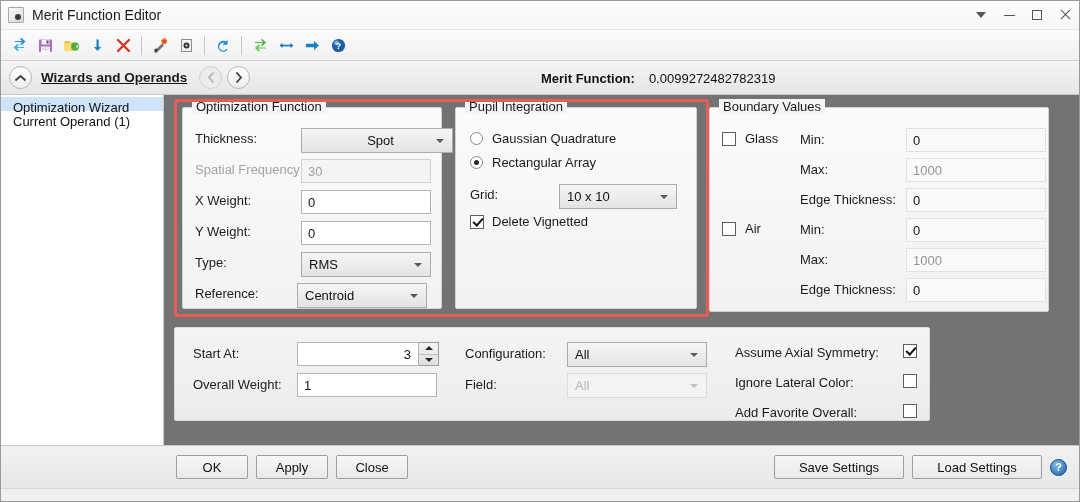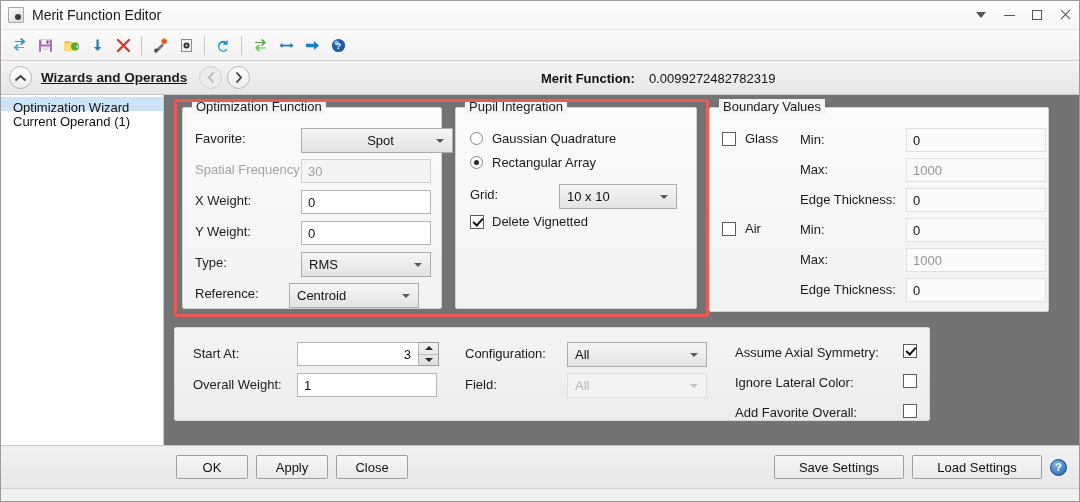--- a/index.html
+++ b/index.html
@@ -354,21 +354,21 @@
     </div>
 
     <div class="content">
 
       <div class="redbox"></div>
 
       <div class="group g-opt">
         <div class="legend">Optimization Function</div>
 
         <div class="row" style="left:12px; top:23px;">
-          <span class="lbl">Favorite:</span>
+          <span class="lbl">Thickness:</span>
         </div>
         <div class="combo" style="position:absolute;left:118px;top:20px;width:152px;justify-content:center;">
           <span>Spot</span>
           <span class="arrow"></span>
         </div>
 
         <div class="row" style="left:12px; top:54px;">
           <span class="lbl dim">Spatial Frequency:</span>
         </div>
         <div class="txt dim" style="position:absolute;left:118px;top:51px;width:130px;">
@@ -393,21 +393,21 @@
           <span class="lbl">Type:</span>
         </div>
         <div class="combo" style="position:absolute;left:118px;top:144px;width:130px;">
           <span>RMS</span>
           <span class="arrow"></span>
         </div>
 
         <div class="row" style="left:12px; top:178px;align-items:flex-end;">
           <span class="lbl">Reference:</span>
         </div>
-        <div class="combo" style="position:absolute;left:106px;top:175px;width:130px;">
+        <div class="combo" style="position:absolute;left:114px;top:175px;width:130px;">
           <span>Centroid</span>
           <span class="arrow"></span>
         </div>
       </div>
 
       <div class="group g-pupil">
         <div class="legend">Pupil Integration</div>
 
         <div class="row" style="left:14px; top:23px; gap:9px;">
           <span class="radio"></span>

